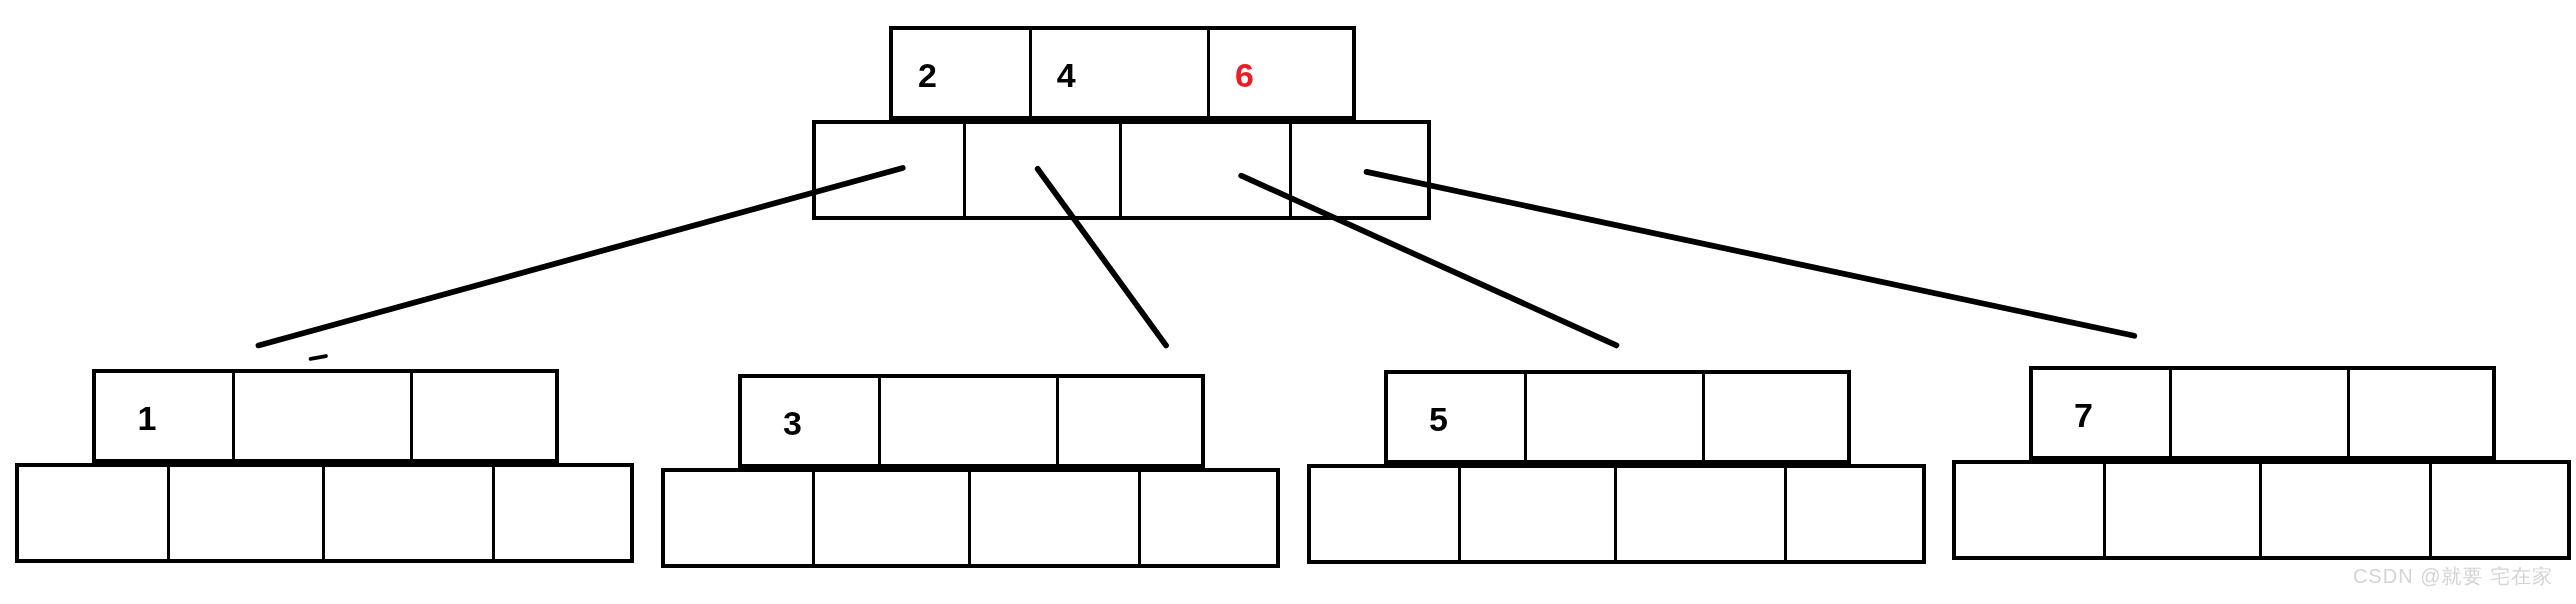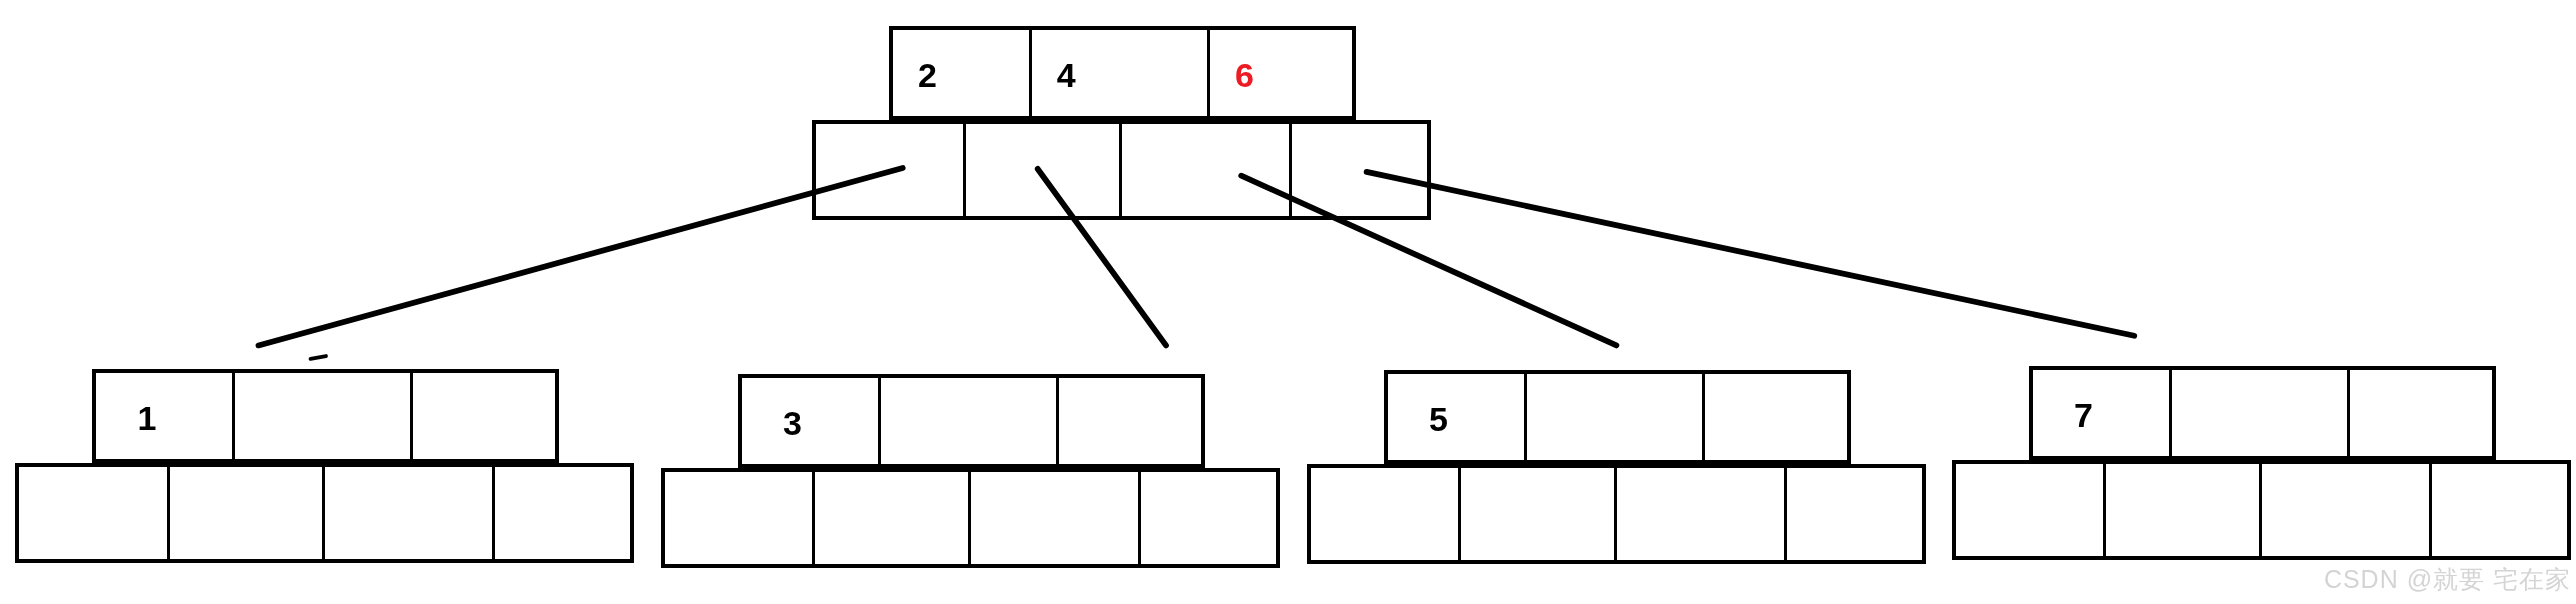--- a/index.html
+++ b/index.html
@@ -52,22 +52,22 @@
   #node-c4{left:1952px;top:366px;}
 
   #edges{
     position:absolute;left:0;top:0;
     width:2576px;height:605px;
     pointer-events:none;
     z-index:5;
   }
   #watermark{
     position:absolute;
-    right:5px;top:563px;
-    font-size:25px;
+    right:23px;top:563px;
+    font-size:20px;
     letter-spacing:1px;
     color:#d4d4d4;
     z-index:2;
     white-space:nowrap;
   }
 </style>
 </head>
 <body>
 
 <div id="canvas">

